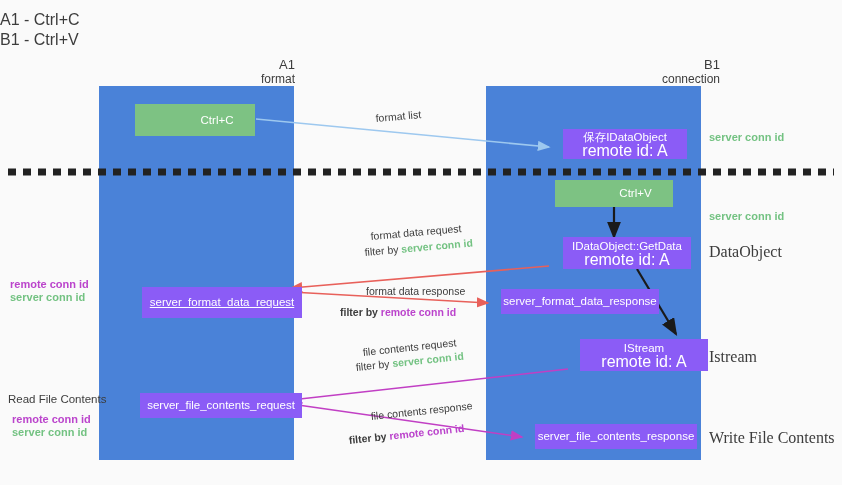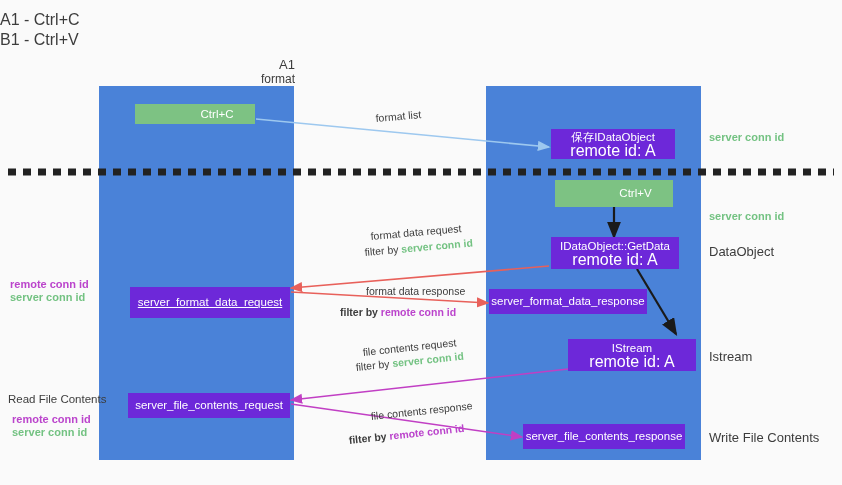--- a/index.html
+++ b/index.html
@@ -29,32 +29,32 @@
 
   
   .box{
     position:absolute;
     display:flex;flex-direction:column;align-items:center;justify-content:center;
     color:#ffffff;font-size:11.5px;line-height:13px;text-align:center;
     box-sizing:border-box;
   }
   .box .l2{font-size:16px;}
   .green{background:#7dc283;}
-  .orange{background:#6d28d9;}
+  .orange{background:#8b5cf6;margin-left:12px;}
 
   
   .sidelabel{
     position:absolute;font-size:11px;line-height:13px;
   }
   .green-t{color:#73c282;font-weight:bold;}
   .purple-t{color:#bb44cc;font-weight:bold;}
   .black-t{color:#3c3c3c;}
 
   .right-label{
-    position:absolute;font-size:13px;color:#3c3c3c;line-height:14px;
+    position:absolute;font-size:16px;color:#3c3c3c;line-height:14px;font-family:Liberation Serif, serif;
   }
 
   
   .cap{
     position:absolute;font-size:10.5px;color:#3c3c3c;line-height:14px;
     white-space:nowrap;
   }
   .cap .g{color:#73c282;font-weight:bold;}
   .cap .p{color:#bb44cc;font-weight:bold;}
 
@@ -66,20 +66,24 @@
 <div id="canvas">
 
   <div class="title">
     <div>A1 - Ctrl+C</div>
     <div>B1 - Ctrl+V</div>
   </div>
 
   <div class="col-head" style="left:95px;top:58px;">
     <div class="big">A1</div>
     <div>format</div>
+  </div>
+  <div class="col-head" style="left:520px;top:58px;">
+    <div class="big">B1</div>
+    <div>connection</div>
   </div>
 
   <div class="lane" style="left:99px;top:86px;width:195px;height:374px;"></div>
   <div class="lane" style="left:486px;top:86px;width:215px;height:374px;"></div>
 
   <svg class="overlay">
     <defs>
       <marker id="ar-blue" markerWidth="9" markerHeight="9" refX="7" refY="3.2" orient="auto">
         <path d="M0,0 L8,3.2 L0,6.4 z" fill="#9dc8ef"></path>
       </marker>
@@ -104,21 +108,21 @@
 
     <line x1="549" y1="266" x2="291" y2="288" stroke="#e8605a" stroke-width="1.6" marker-end="url(#ar-red)"></line>
 
     <line x1="291" y1="292" x2="488" y2="303" stroke="#e8605a" stroke-width="1.6" marker-end="url(#ar-red)"></line>
 
     <line x1="568" y1="369" x2="291" y2="400" stroke="#c13fc4" stroke-width="1.6" marker-end="url(#ar-mag)"></line>
 
     <line x1="291" y1="404" x2="522" y2="437" stroke="#c13fc4" stroke-width="1.6" marker-end="url(#ar-mag)"></line>
   </svg>
 
-  <div class="box green" style="left:135px;top:104px;width:120px;height:20px;padding-left:44px;">
+  <div class="box green" style="left:135px;top:104px;width:120px;height:32px;padding-left:44px;">
     <div>Ctrl+C</div>
   </div>
 
   <div class="box orange" style="left:551px;top:129px;width:124px;height:30px;">
     <div>保存IDataObject</div>
     <div class="l2">remote id: A</div>
   </div>
 
   <div class="box green" style="left:555px;top:180px;width:118px;height:27px;padding-left:43px;">
     <div>Ctrl+V</div>

